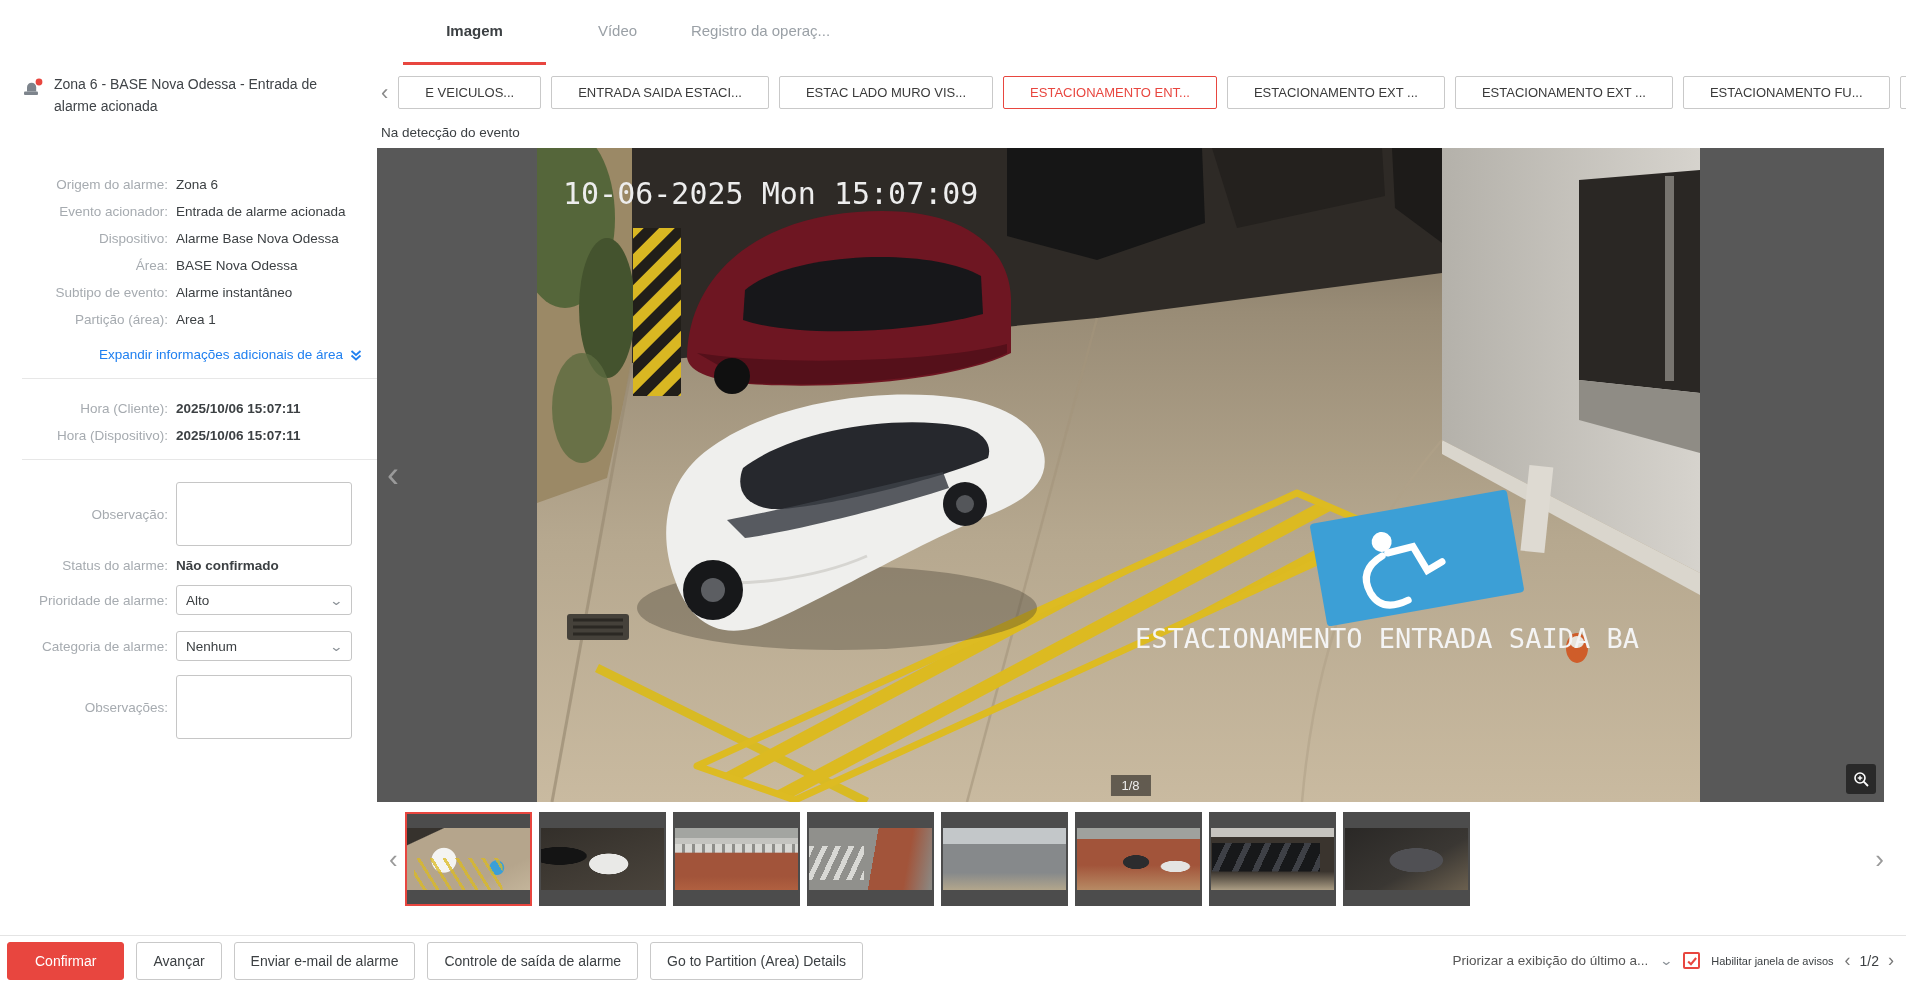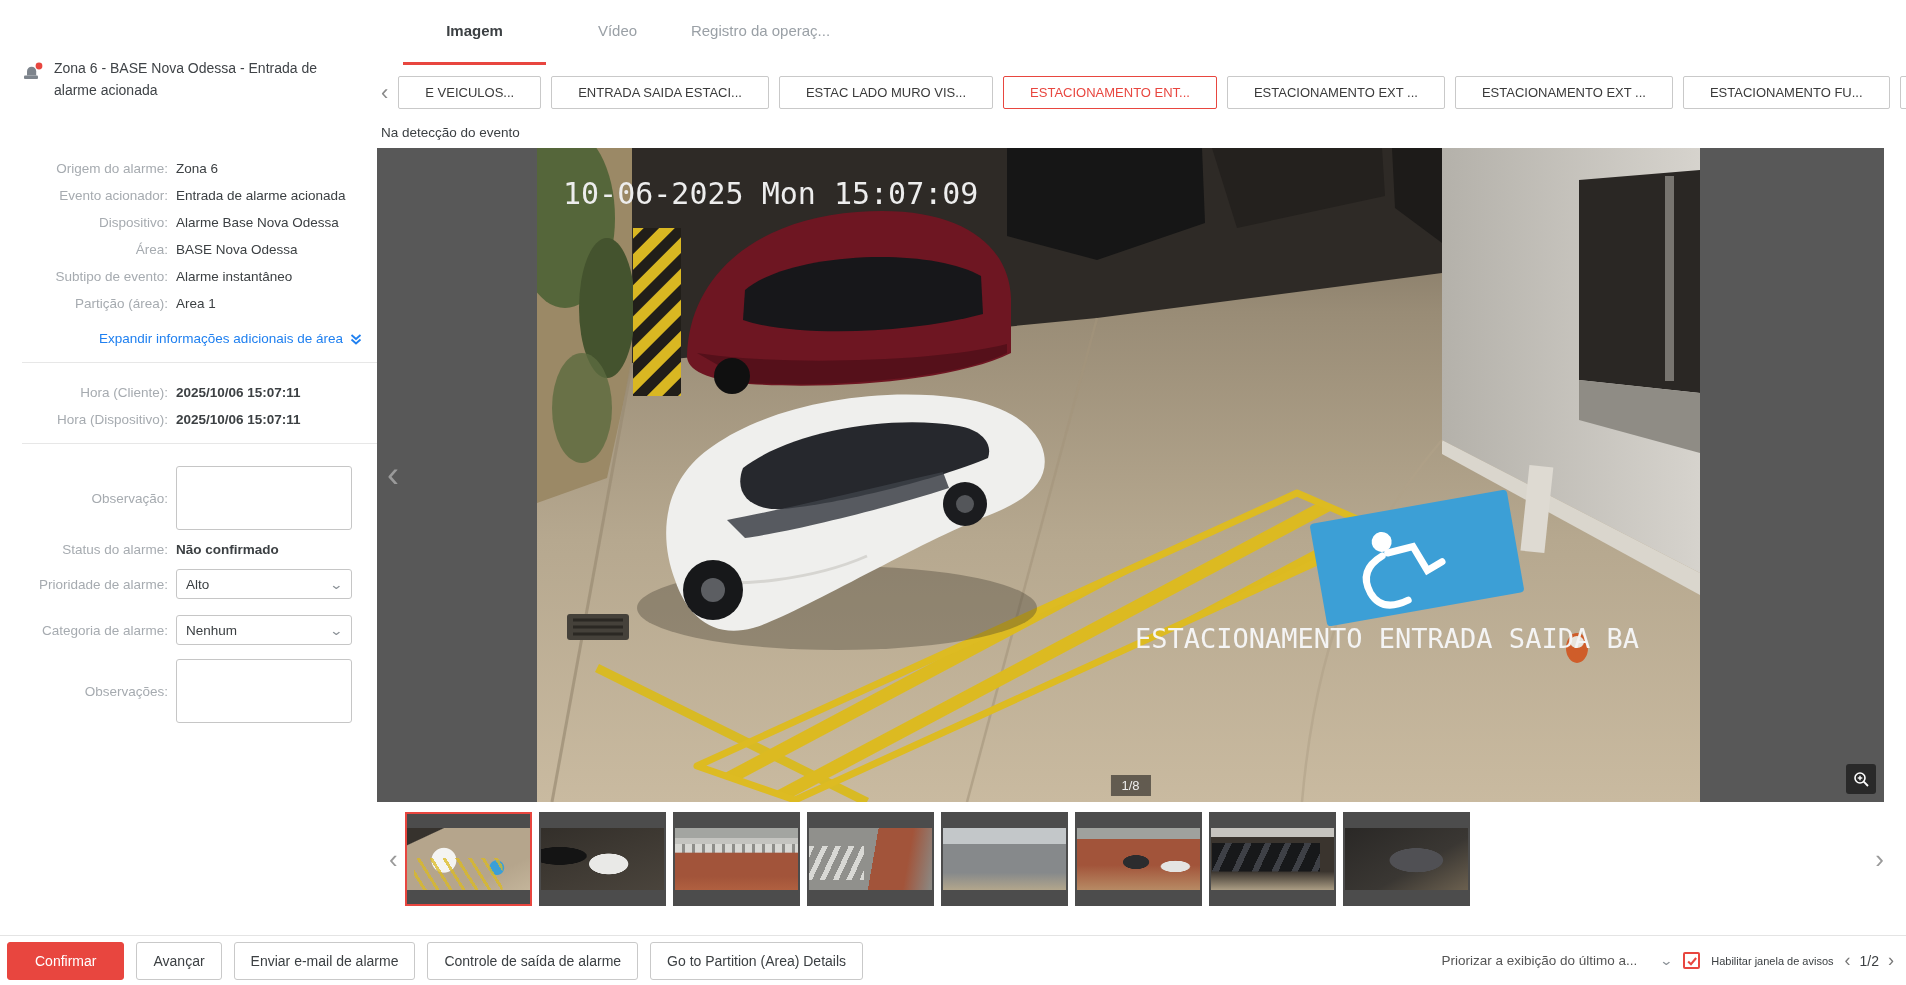--- a/index.html
+++ b/index.html
@@ -3,21 +3,21 @@
 <meta charset="utf-8">
 <style>
   :root{
     --red:#e8463f; --blue:#2080f0; --lab:#a6abb0; --val:#3c4043; --bord:#c9c9c9; --div:#e7e7e7;
   }
   *{box-sizing:border-box}
   html,body{margin:0;padding:0}
   body{width:1906px;height:985px;position:relative;background:#fff;font-family:"Liberation Sans",sans-serif;overflow:hidden}
 
   
-  .sidebar{position:absolute;top:0;left:0;bottom:50px;width:431px;border-right:1px solid #e2e2e2;padding:0 18px 0 22px;background:#fff;overflow:hidden}
+  .sidebar{position:absolute;top:16px;left:0;bottom:50px;width:431px;border-right:1px solid #e2e2e2;padding:0 18px 0 22px;background:#fff;overflow:hidden}
   .sb-head{display:flex;gap:10px;padding-top:58px}
   .sb-head svg{flex:none;margin-top:3px}
   .sb-title{font-size:14px;color:#3f4347;line-height:1.55;width:282px}
   .fields{margin-top:60px}
   .frow{display:flex;align-items:center;margin-bottom:12px}
   .frow .lab{width:146px;flex:none;text-align:right;color:var(--lab);font-size:13.5px}
   .frow .val{margin-left:8px;color:var(--val);font-size:13.5px;white-space:nowrap}
   .frow .val.b{font-weight:700}
   .expand{display:flex;align-items:center;gap:6px;justify-content:center;margin:20px 0 16px 28px;color:var(--blue);font-weight:400;font-size:13.5px;cursor:pointer}
   .divider{border:none;border-top:1px solid var(--div);margin:14px 0 22px 0}
@@ -59,21 +59,21 @@
   .t5{background-image:linear-gradient(#c3c7c9 0 26%,#86898b 26% 72%,#b2a68c 100%)}
   .t6{background-image:radial-gradient(ellipse at 48% 55%,#2c2c2e 0 14%,rgba(0,0,0,0) 15%),radial-gradient(ellipse at 80% 62%,#e4e4e2 0 10%,rgba(0,0,0,0) 11%),linear-gradient(#9fa19d 0 18%,#a2543a 18% 60%,#b78a64 100%)}
   .t7{background-image:repeating-linear-gradient(115deg,#17181a 0 12px,#3e4046 12px 18px),linear-gradient(#c6c4bf 0 14%,#3a342e 14% 70%,#ab9d84 100%);background-size:88% 46%,100% 100%;background-position:10% 45%,0 0;background-repeat:no-repeat}
   .t8{background-image:radial-gradient(ellipse at 58% 52%,#505054 0 26%,rgba(0,0,0,0) 27%),linear-gradient(150deg,#2a2826,#3a3733 60%,#6b604f)}
 
   
   .footer{position:absolute;left:0;right:0;bottom:0;height:50px;border-top:1px solid #e4e4e4;background:#fff;display:flex;align-items:center;padding:0 12px 0 7px;gap:12px}
   .btn{height:38px;padding:0 16px;border:1px solid var(--bord);border-radius:3px;background:#fff;font-size:14px;color:#3c4043;font-family:inherit;cursor:pointer;white-space:nowrap}
   .btn.primary{background:var(--red);border-color:var(--red);color:#fff;padding:0 27px}
   .fright{margin-left:auto;display:flex;align-items:center;gap:11px}
-  .ddown{display:flex;align-items:center;gap:24px;color:#555;font-size:13.5px;cursor:pointer}
+  .ddown{display:flex;align-items:center;gap:13px;color:#555;font-size:13.5px;cursor:pointer}
   .ddown .chev{color:#8a9096;transform:scaleX(1.3);font-size:13px}
   .cbox{width:17px;height:17px;border:2px solid var(--red);border-radius:2px;background:#fff;display:flex;align-items:center;justify-content:center;cursor:pointer;flex:none}
   .cbox-label{font-size:11px;color:#3c4043}
   .pager{display:flex;align-items:center;gap:9px;font-size:14px;color:#3c4043}
   .pager .arr{color:#777;font-size:18px;cursor:pointer}
 </style>
 </head>
 <body>
 
 <div class="sidebar">

